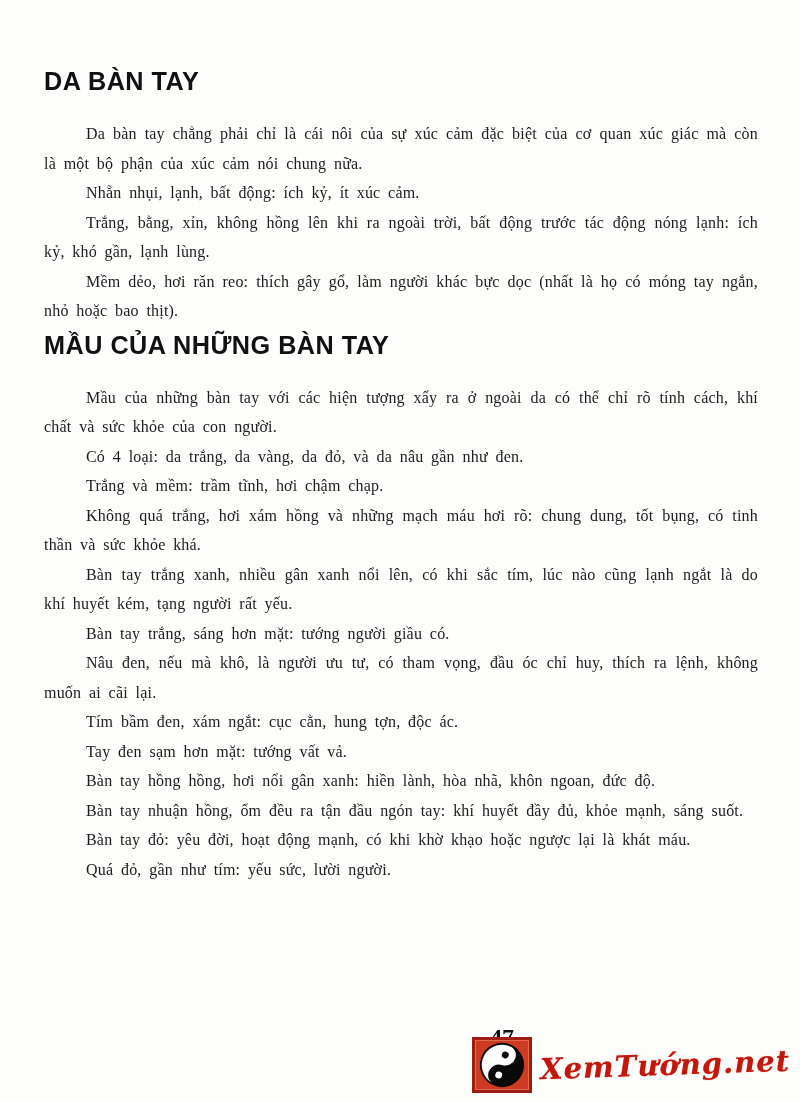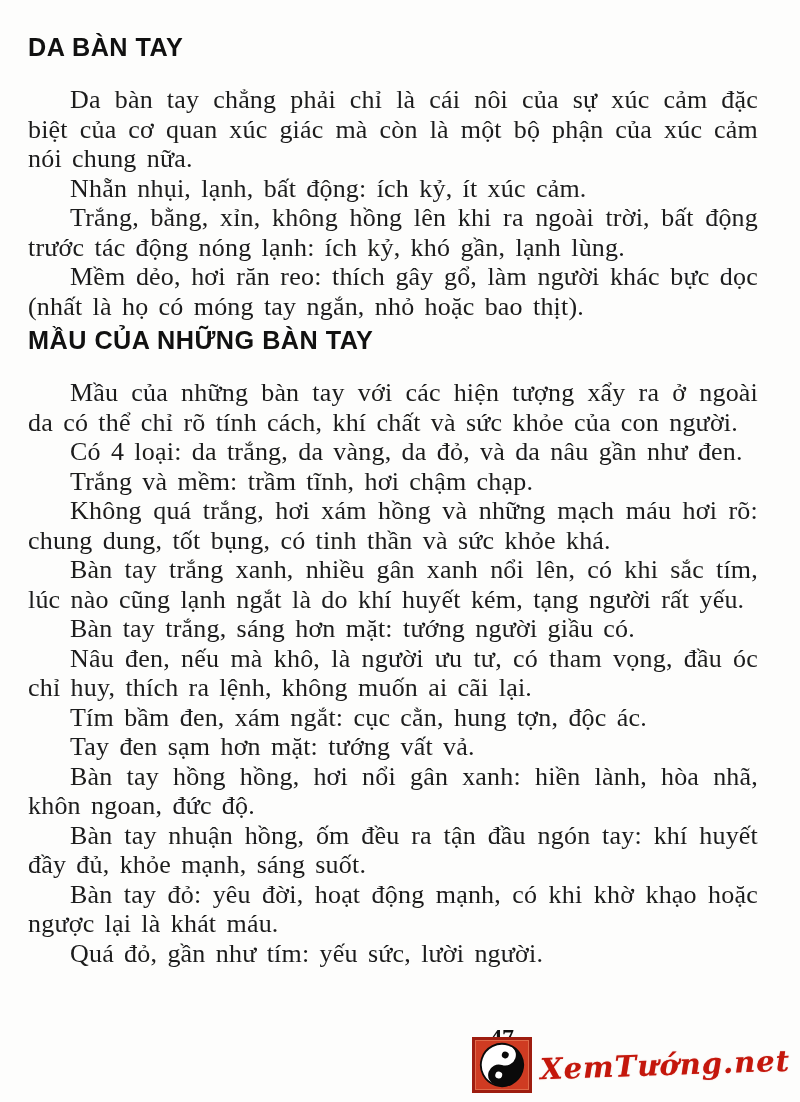--- a/index.html
+++ b/index.html
@@ -6,37 +6,37 @@
   body{
     width:800px;height:1102px;
     background:#fdfdfc;
     position:relative;
     overflow:hidden;
     font-family:"Liberation Serif", serif;
     color:#1c1c1c;
   }
   .doc{
     position:absolute;
-    top:0;left:28px;right:42px;
-    padding-top:29px;
+    top:0;left:44px;right:42px;
+    padding-top:63px;
   }
   .h{
     font-family:"Liberation Sans", sans-serif;
     font-weight:700;
     font-size:26px;
     line-height:30px;
     letter-spacing:.5px;
     color:#111;
     margin:3px 0 23px 0;
     transform:scaleX(.97);
     transform-origin:left center;
   }
   .h.h2{margin-top:4px;}
   .p{
-    font-size:26px;
+    font-size:16px;
     line-height:29.5px;
     margin:0;
     text-align:justify;
     text-indent:42px;
     word-spacing:3.5px;
     letter-spacing:.2px;
   }
   .watermark{
     position:absolute;
     right:10px;bottom:4px;

